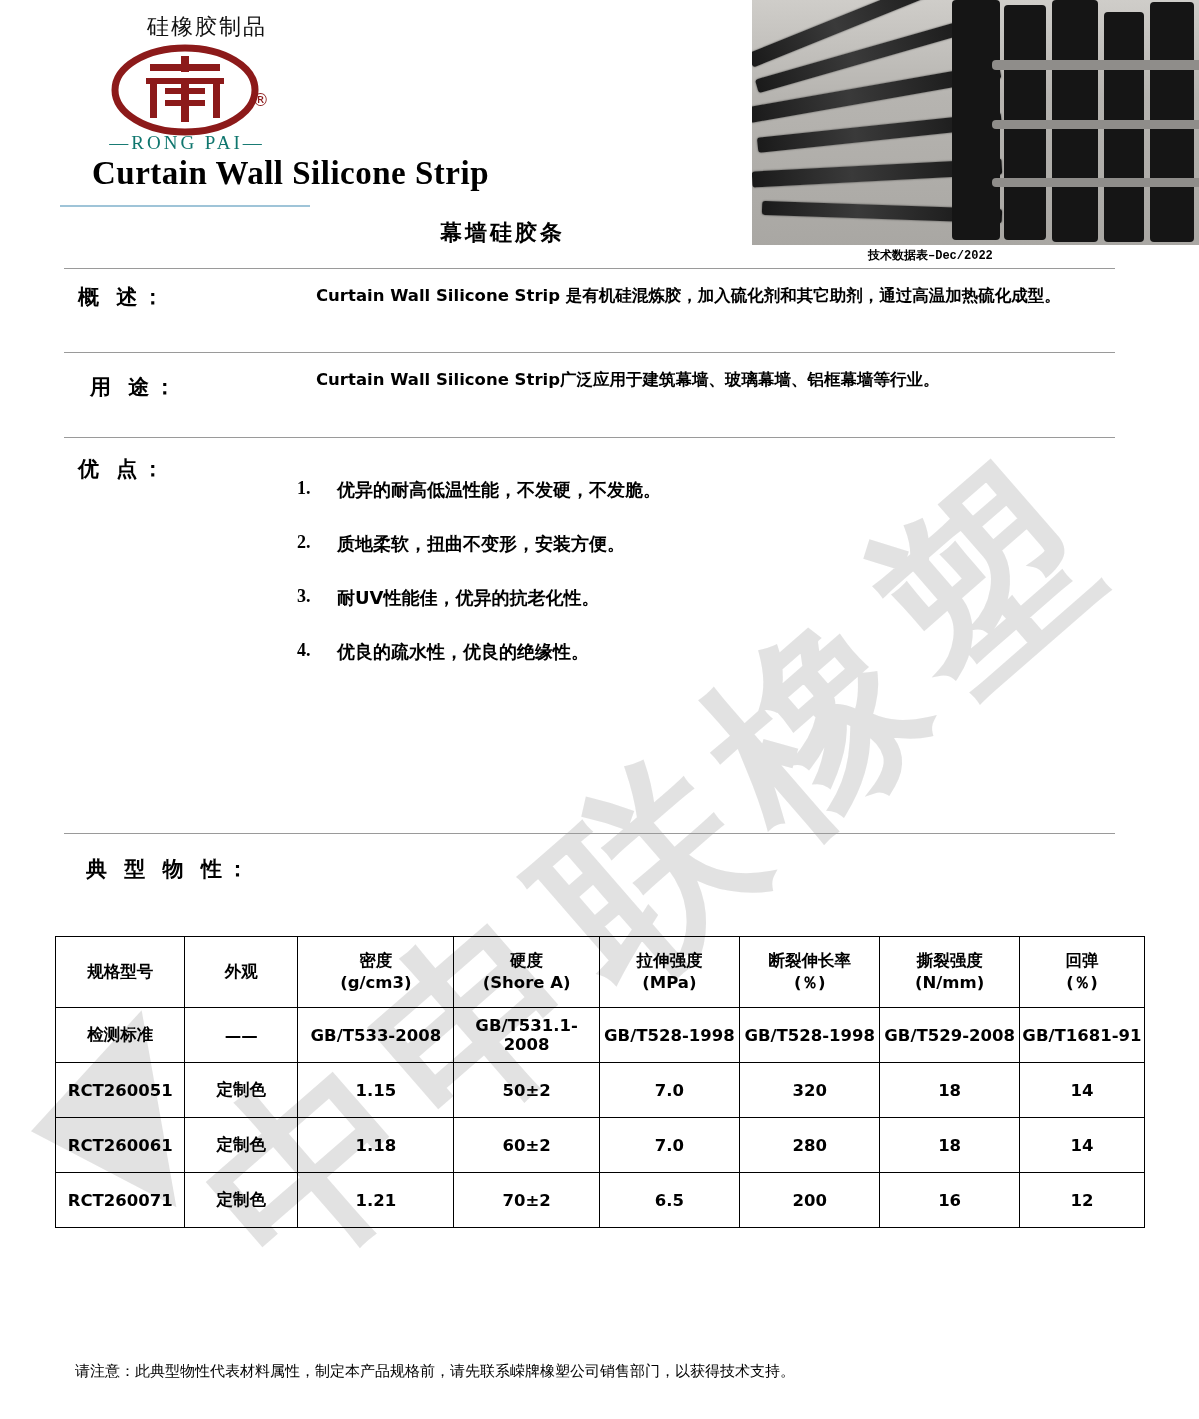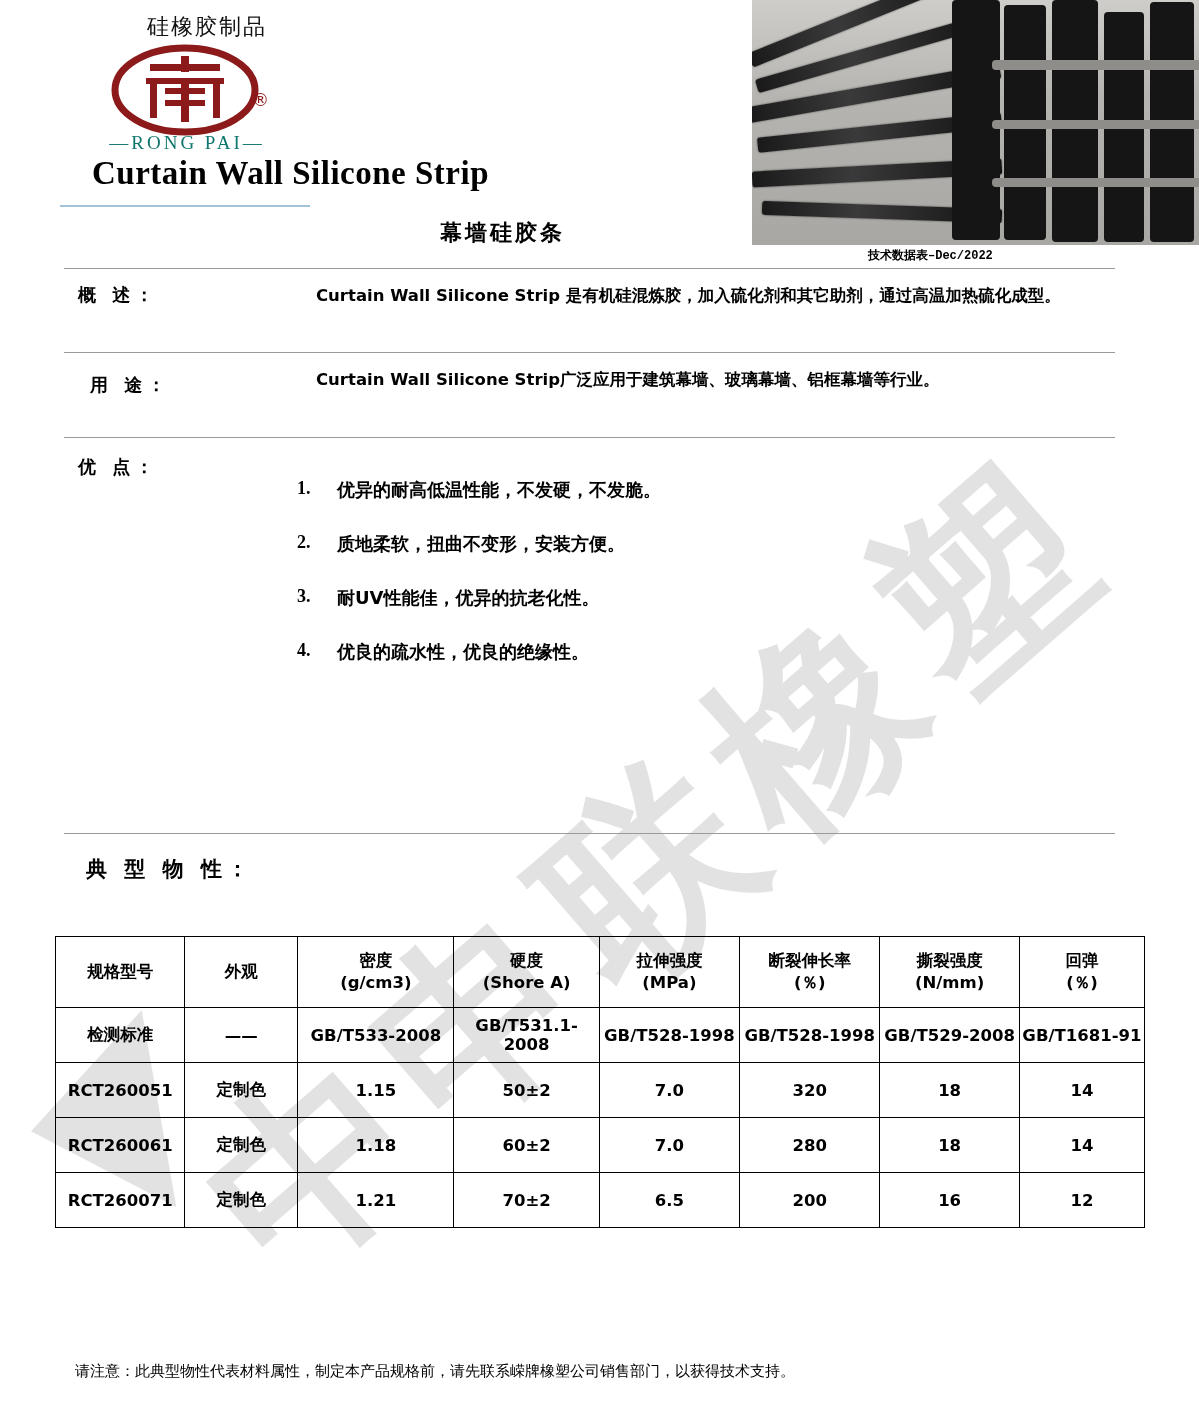--- a/index.html
+++ b/index.html
@@ -150,21 +150,21 @@
     left: 64px;
     width: 1051px;
     border-top: 1px solid #9a9a9a;
   }
 
   
   .sec-label {
     position: absolute;
     font-family: "DejaVu Sans", sans-serif;
     font-weight: bold;
-    font-size: 18px;
+    font-size: 21px;
     letter-spacing: 5px;
     text-align: center;
   }
   .sec-body {
     position: absolute;
     font-family: "Liberation Serif", serif;
     font-weight: bold;
     font-size: 17px;
     line-height: 1.55;
   }

